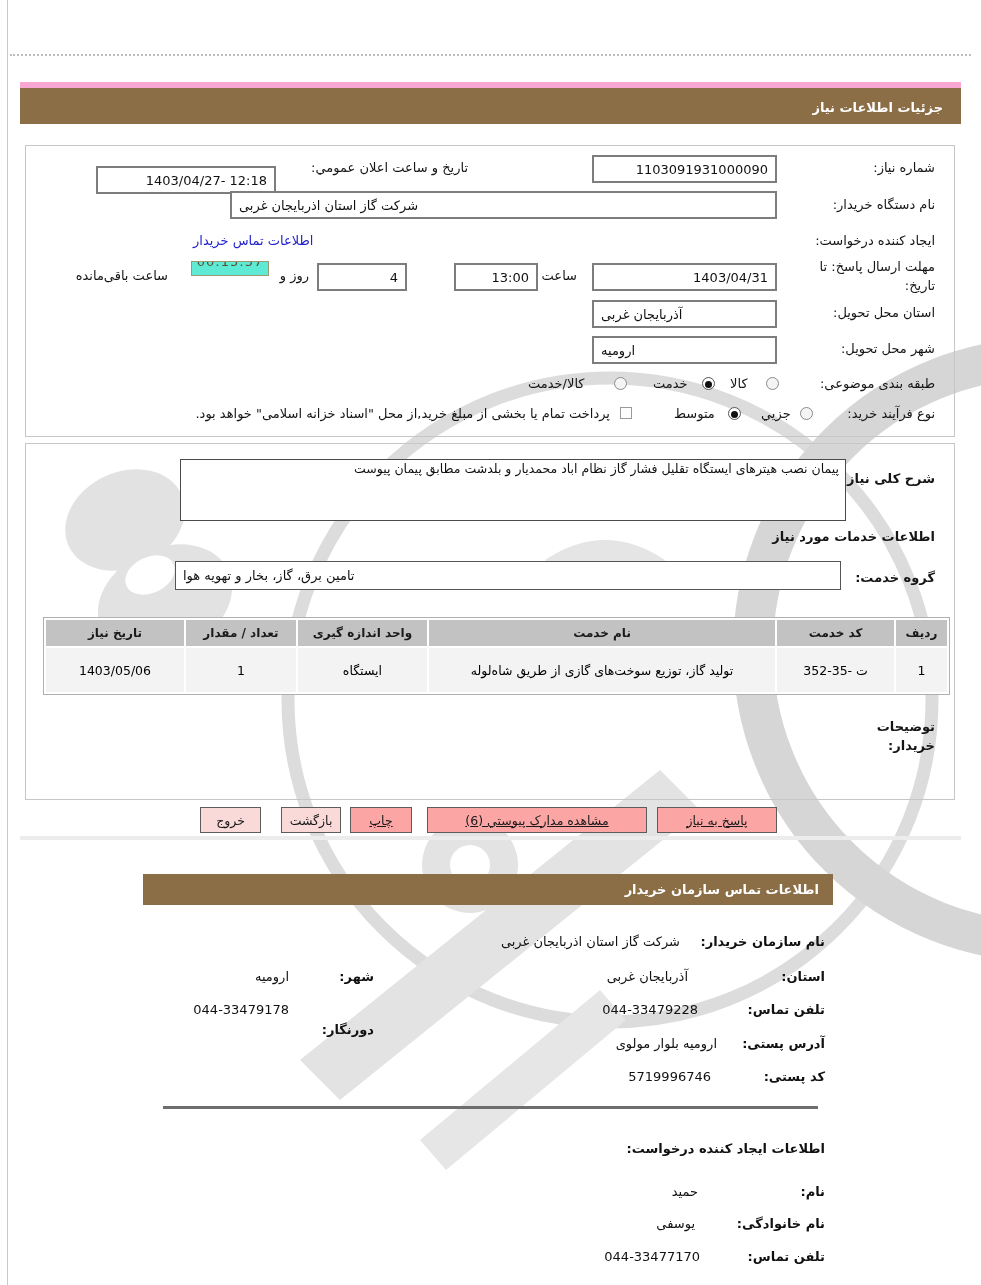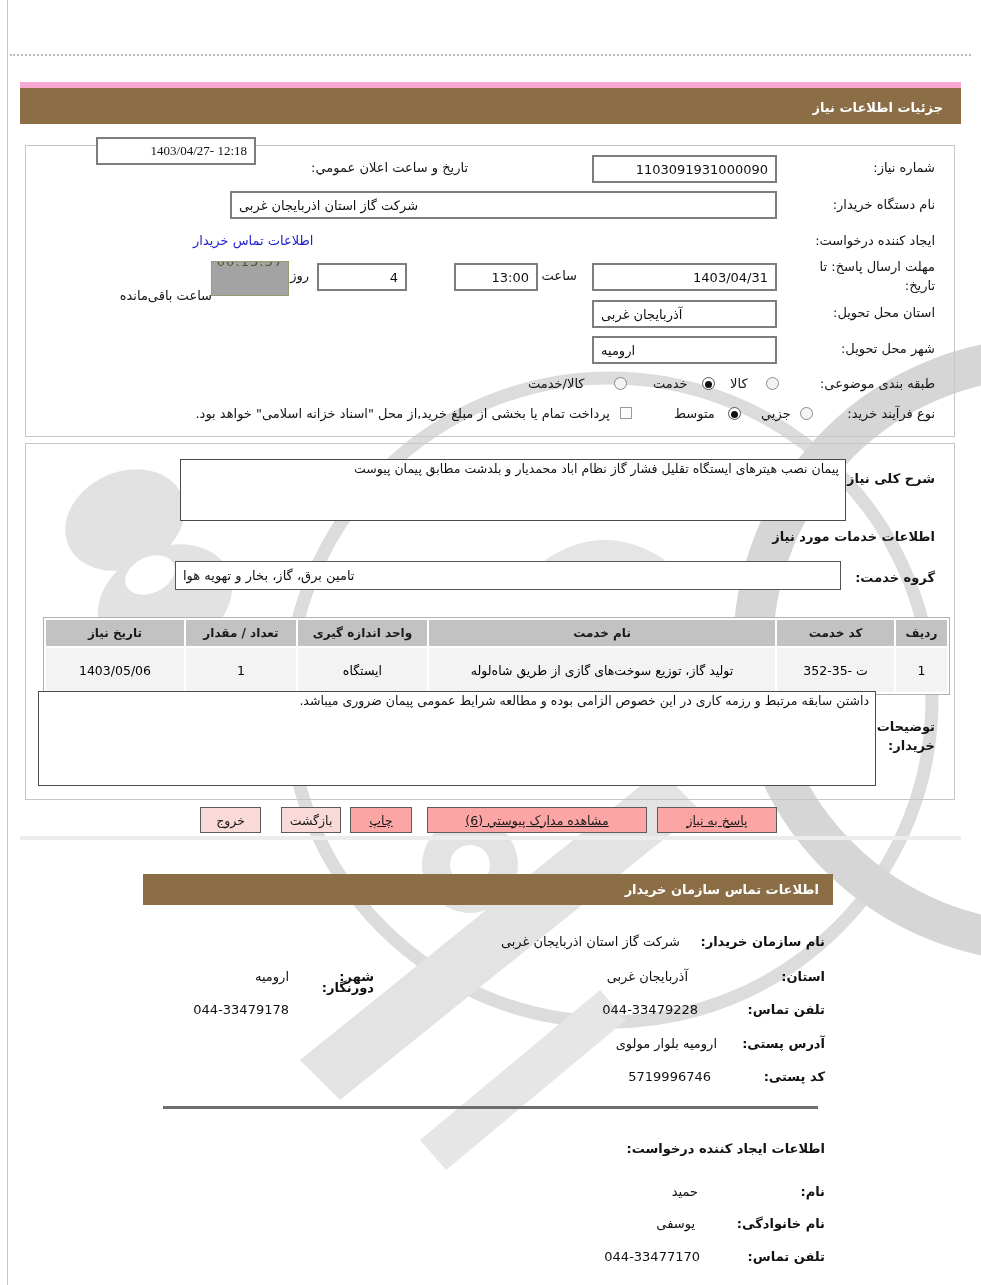--- a/index.html
+++ b/index.html
@@ -22,33 +22,33 @@
 
   .lbl{font-size:13px;color:#151515;white-space:nowrap;direction:rtl;}
   .lbl.b{font-weight:bold;}
   .wrap{white-space:normal;line-height:1.45;}
   .inp{background:#fff;border:2px solid #7d7d7d;font-size:13px;color:#111;
        display:flex;align-items:center;justify-content:flex-end;padding:0 7px;overflow:hidden;white-space:nowrap;}
   .ta{background:#fff;border:1px solid #4a4a4a;font-size:12.5px;color:#111;text-align:right;
       padding:1px 6px;overflow:hidden;line-height:1.35;}
 
   #lbl-need{right:46px;top:160px;}       #inp-need{left:592px;top:155px;width:185px;height:28px;padding-left:7px;}
-  #lbl-announce{right:513px;top:160px;}  #inp-announce{left:96px;top:137px;width:160px;height:28px;font-family:Liberation Serif, serif;}
+  #lbl-announce{right:513px;top:160px;}  #inp-announce{left:96px;top:166px;width:180px;height:28px;}
   #lbl-device{right:46px;top:197px;}     #inp-device{left:230px;top:191px;width:547px;height:28px;}
   #lbl-requester{right:46px;top:233px;}  #inp-requester{left:300px;top:227px;width:477px;height:28px;}
   #link-contact{left:193px;top:233px;color:#2222cc;font-size:13px;white-space:nowrap;cursor:pointer;}
   #lbl-deadline{right:46px;top:258px;width:138px;}
   #inp-deadline-date{left:592px;top:263px;width:185px;height:28px;}
   #lbl-hour{right:404px;top:268px;}      #inp-hour{left:454px;top:263px;width:84px;height:28px;}
   #inp-days{left:317px;top:263px;width:90px;height:28px;}
   #lbl-days{right:672px;top:268px;}
-  #timer{left:211px;top:261px;width:78px;height:35px;background:#a3a3a3;border:1px solid #9a9a72;
+  #timer{left:191px;top:261px;width:78px;height:15px;background:#5eead4;border:1px solid #9a9a72;
          overflow:hidden;text-align:center;}
   #timer span{display:block;margin-top:-8px;font-size:13px;color:#55512f;letter-spacing:1px;direction:ltr;}
-  #lbl-remaining{right:769px;top:268px;margin-top:20px;}
+  #lbl-remaining{right:813px;top:268px;}
   #lbl-province{right:46px;top:305px;}   #inp-province{left:592px;top:300px;width:185px;height:28px;}
   #lbl-city{right:46px;top:341px;}       #inp-city{left:592px;top:336px;width:185px;height:28px;}
 
   #lbl-category{right:46px;top:376px;}
   #lbl-process{right:46px;top:406px;}
   .radio{width:13px;height:13px;border:1px solid #8a8a8a;border-radius:50%;background:#f4f4f4;}
   .radio.checked{background:#fff;border-color:#555;}
   .radio.checked::after{content:'';display:block;width:7px;height:7px;margin:3px auto 0;background:#111;border-radius:50%;}
   .rlbl{font-size:13px;color:#151515;white-space:nowrap;}
   #r-cat-0{left:766px;top:377px;} #rl-cat-0{left:730px;top:376px;}
@@ -83,21 +83,21 @@
   #btn-exit{left:200px;width:61px;}
   #strip{left:20px;top:836px;width:941px;height:4px;background:#ececec;}
 
   .cl{font-size:13px;font-weight:bold;color:#111;white-space:nowrap;}
   .cv{font-size:13px;color:#111;white-space:nowrap;}
   .ltr{direction:ltr;unicode-bidi:isolate;}
   #c-org-l{right:156px;top:934px;}  #c-org{right:301px;top:934px;}
   #c-prov-l{right:156px;top:969px;} #c-prov{right:293px;top:969px;}
   #c-city-l{right:607px;top:969px;} #c-city{right:692px;top:969px;}
   #c-phone-l{right:156px;top:1002px;} #c-phone{right:283px;top:1002px;}
-  #c-fax-l{right:607px;top:980px;}   #c-fax{right:692px;top:1002px;}
+  #c-fax-l{right:607px;top:1022px;}   #c-fax{right:692px;top:1002px;}
   #c-addr-l{right:156px;top:1036px;}  #c-addr{right:264px;top:1036px;}
   #c-post-l{right:156px;top:1069px;}  #c-post{right:270px;top:1069px;}
   #divider{left:163px;top:1106px;width:655px;height:3px;background:#6e6e6e;}
   #hd-creator{right:156px;top:1141px;}
   #cr-name-l{right:156px;top:1184px;} #cr-name{right:283px;top:1184px;}
   #cr-fam-l{right:156px;top:1216px;}  #cr-fam{right:286px;top:1216px;}
   #cr-phone-l{right:156px;top:1249px;} #cr-phone{right:281px;top:1249px;}
 </style>
 </head>
 <body>
@@ -199,21 +199,20 @@
             <td>تولید گاز، توزیع سوخت‌های گازی از طریق شاه‌لوله</td>
             <td>ایستگاه</td>
             <td>1</td>
             <td class="ltr">1403/05/06</td>
           </tr>
         </tbody>
       </table>
     </div>
 
     <span id="lbl-notes" class="lbl b wrap">توضیحات خریدار:</span>
-    <div id="ta-notes" class="ta">داشتن سابقه مرتبط و رزمه کاری در این خصوص الزامی بوده و مطالعه شرایط عمومی پیمان ضروری میباشد.</div>
 
     <div id="btn-respond" class="btn green">پاسخ به نیاز</div>
     <div id="btn-docs" class="btn green">مشاهده مدارک پیوستي (6)</div>
     <div id="btn-print" class="btn green">چاپ</div>
     <div id="btn-back" class="btn pink">بازگشت</div>
     <div id="btn-exit" class="btn pink">خروج</div>
 
     <div id="strip"></div>
 
     <div id="bar2" class="brownbar">اطلاعات تماس سازمان خریدار</div>

